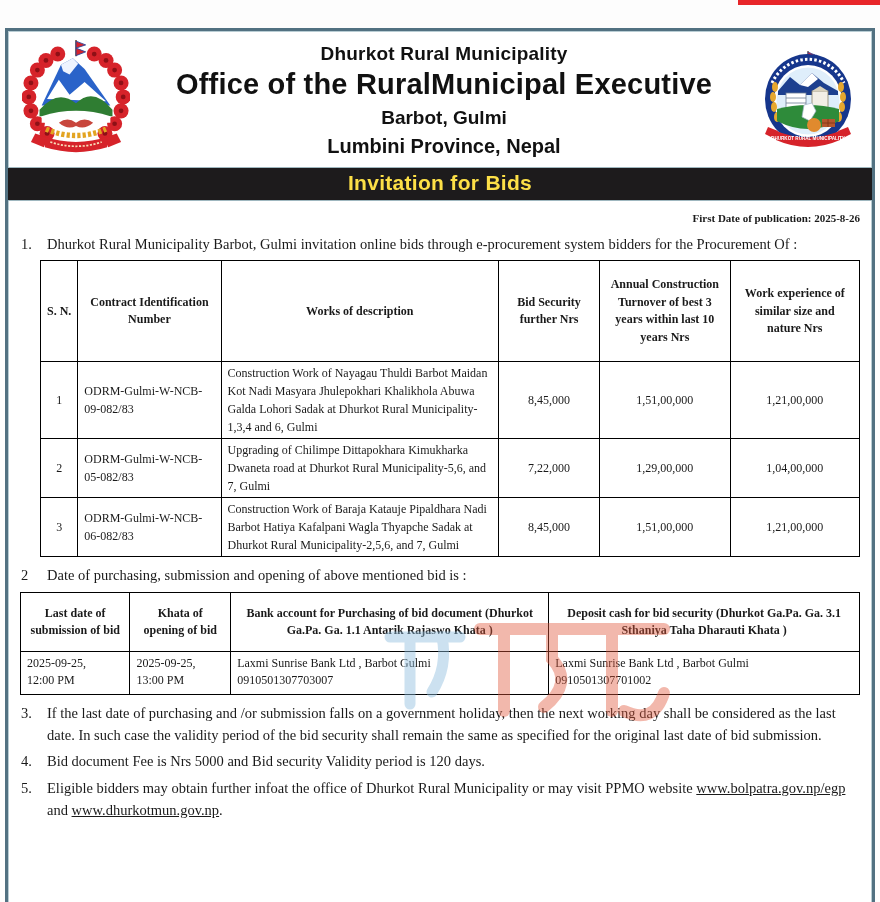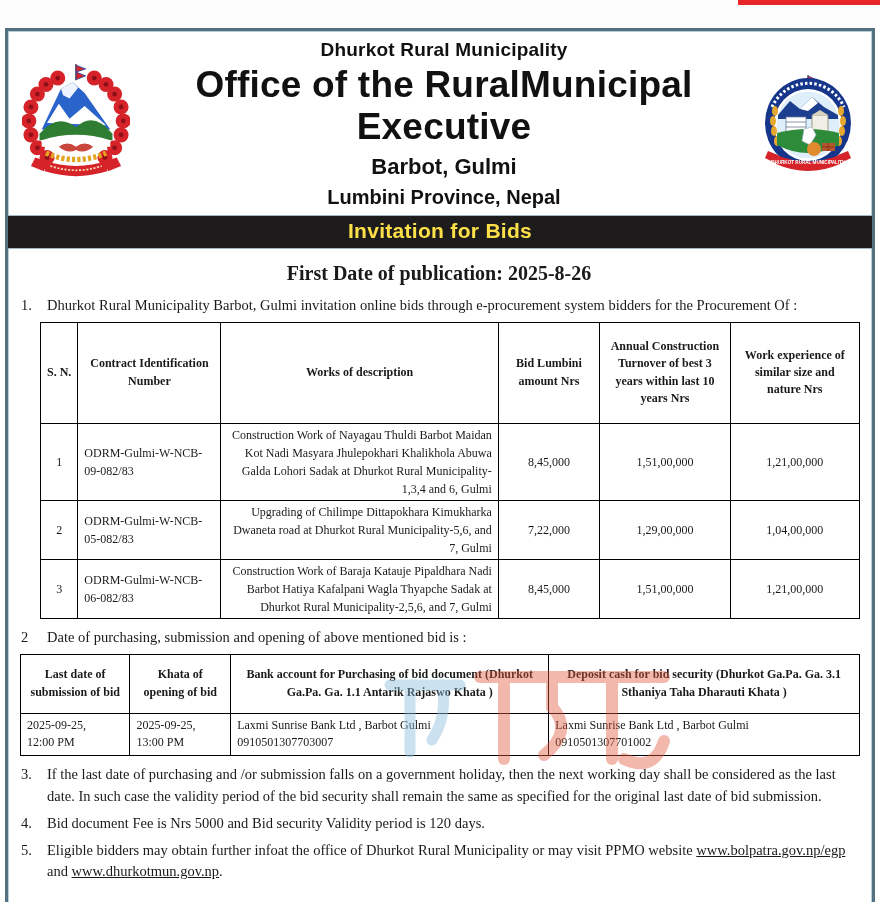--- a/index.html
+++ b/index.html
@@ -7,47 +7,47 @@
           font-family:"Liberation Serif", serif; color:#1a1a1a; }
   .top-strip { position:absolute; top:0; left:738px; width:142px; height:5px; background:#e8262a; }
   .frame { position:absolute; left:5px; top:19px; width:864px; height:884px;
            border:3px solid #527181; box-shadow: inset 0 0 0 1px #b9cdd4; background:#ffffff;margin-top:9px; }
 
   
   .header { display:flex; align-items:center; padding:8px 14px 2px 14px; }
   .logo { flex:none; }
   .header-center { flex:1; text-align:center; font-family:"Liberation Sans", sans-serif; font-weight:bold; color:#111; }
   .h-muni   { font-size:19px; margin:0 0 3px 0; letter-spacing:0.2px; }
-  .h-office { font-size:37px; margin:0 0 6px 0; letter-spacing:0.2px; }
-  .h-addr   { font-size:22px; margin:0 0 6px 0; }
+  .h-office { font-size:29px; margin:0 0 6px 0; letter-spacing:0.2px; }
+  .h-addr   { font-size:19px; margin:0 0 6px 0; }
   .h-prov   { font-size:20px; margin:0; }
 
   
   .banner { margin-top:4px; background:#1d1b1c; border-top:1px solid #9fb7bf; border-bottom:1px solid #9fb7bf;
             text-align:center; padding:3px 0 5px 0; }
   .banner span { color:#fde047; font-family:"Liberation Sans", sans-serif; font-weight:bold; font-size:21px; letter-spacing:0.3px; }
 
   
   .content { position:relative; padding:6px 12px 0 10px; font-size:14.5px; line-height:1.5; }
-  .pub-date { text-align:center; font-weight:bold; font-size:20px; margin:3px 0 7px 0; }
+  .pub-date { text-align:right; font-weight:bold; font-size:11px; margin:3px 0 7px 0; }
 
   .item { display:flex; margin:5px 0; }
   .item .num { flex:none; width:26px; padding-left:3px; }
   .item .txt { flex:1; }
   .lnk { text-decoration:underline; cursor:pointer; }
 
   table { border-collapse:collapse; background:#fff; }
   .bid-table { margin:5px 0 8px 22px; }
   td, th { border:1px solid #000; padding:2px 6px; font-size:12px; font-family:"Liberation Serif", serif; }
   th { font-weight:bold; text-align:center; vertical-align:middle; line-height:1.45; }
   .bid-table th { height:96px; }
   .col-sn { width:26px; } .col-contract { width:138px; } .col-works { width:290px; }
   .col-security { width:94px; } .col-turnover { width:124px; } .col-exp { width:124px; }
   .cell-center { text-align:center; vertical-align:middle; }
-  .cell-works { text-align:right; vertical-align:middle; line-height:1.5; }
+  .cell-works { text-align:left; vertical-align:middle; line-height:1.5; }
   .cell-contract { text-align:left; vertical-align:middle; line-height:1.5; }
 
   .sched-table { margin:4px 0 8px 2px; }
   .sc-sub { width:100px; } .sc-open { width:92px; } .sc-bank { width:324px; } .sc-dep { width:316px; }
   .sched-table th { height:54px; line-height:1.45; }
   .sched-data td { vertical-align:top; text-align:left; line-height:1.45; padding:3px 6px 4px 6px; }
 
   .watermark { position:absolute; left:368px; top:398px; width:310px; height:150px; pointer-events:none; }
 </style>
 </head>
@@ -206,21 +206,21 @@
         <span class="num">1.</span>
         <span class="txt">Dhurkot Rural Municipality Barbot, Gulmi invitation online bids through e-procurement system bidders for the Procurement Of :</span>
       </div>
 
       <table class="bid-table">
         <tbody>
             <tr>
           <th class="col-sn">S. N.</th>
           <th class="col-contract">Contract Identification Number</th>
           <th class="col-works">Works of description</th>
-          <th class="col-security">Bid Lumbini amount Nrs</th>
+          <th class="col-security">Bid Security further Nrs</th>
           <th class="col-turnover">Annual Construction Turnover of best 3 years within last 10 years Nrs</th>
           <th class="col-exp">Work experience of similar size and nature Nrs</th>
         </tr>
         <tr>
           <td class="cell-center">1</td>
           <td class="cell-contract">ODRM-Gulmi-W-NCB-09-082/83</td>
           <td class="cell-works">Construction Work of Nayagau Thuldi Barbot Maidan Kot Nadi Masyara Jhulepokhari Khalikhola Abuwa Galda Lohori Sadak at Dhurkot Rural Municipality-1,3,4 and 6, Gulmi</td>
           <td class="cell-center">8,45,000</td>
           <td class="cell-center">1,51,00,000</td>
           <td class="cell-center">1,21,00,000</td>

